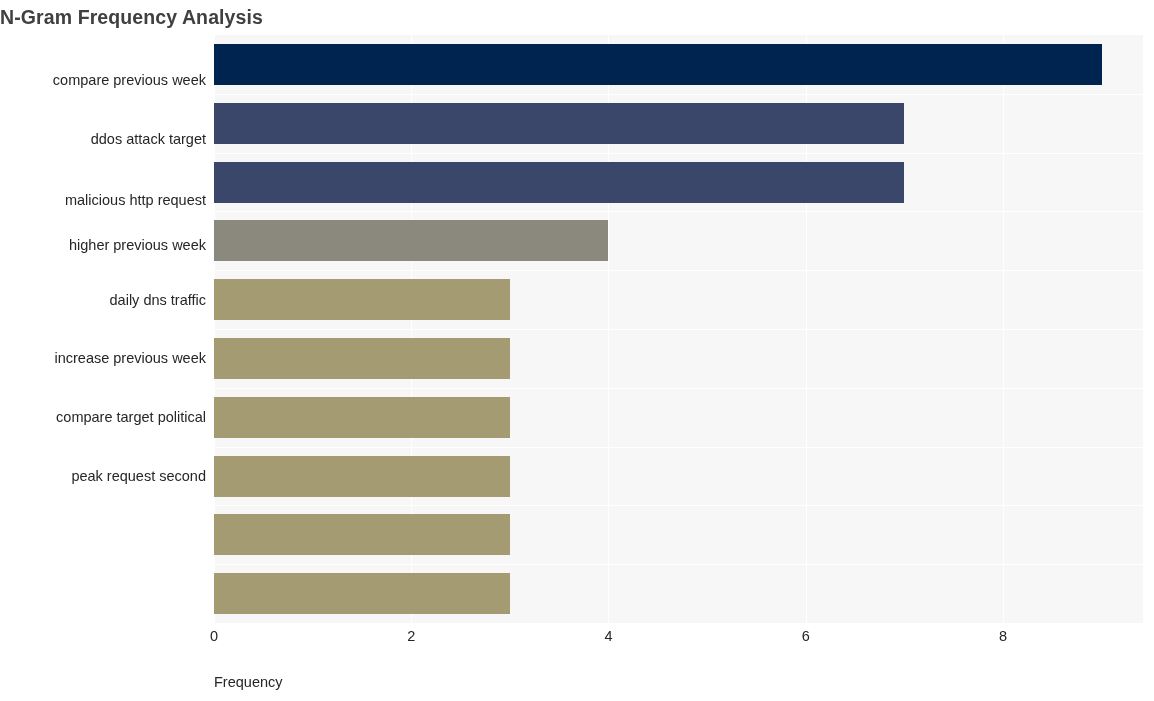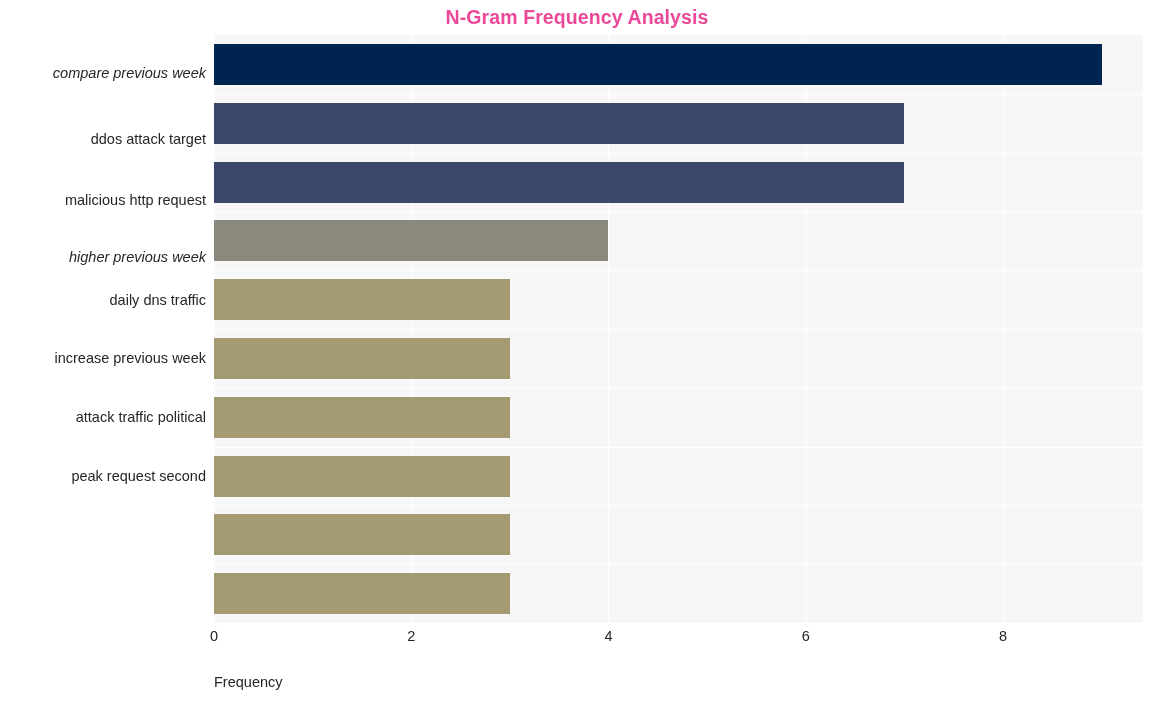--- a/index.html
+++ b/index.html
@@ -21,24 +21,24 @@
     height: 701px;
     background: #ffffff;
   }
 
   
   #chart-title {
     position: absolute;
     left: 0;
     top: 6px;
     width: 1154px;
-    text-align: center;
+    text-align: left;
     font-size: 19.5px;
     font-weight: bold;
-    color: #ec4899;
+    color: #404040;
     letter-spacing: 0.1px;
   }
 
   
   #plot-area {
     position: absolute;
     left: 214px;
     top: 35px;
     width: 929px;
     height: 588px;
@@ -142,27 +142,27 @@
       <div class="bar" title="higher previous week: 4" style="width: 394.48px; top: 185.3px; background: rgb(139, 137, 125);"></div>
       <div class="bar" title="daily dns traffic: 3" style="width: 295.86px; top: 244.1px; background: rgb(165, 155, 114);"></div>
       <div class="bar" title="increase previous week: 3" style="width: 295.86px; top: 302.9px; background: rgb(165, 155, 114);"></div>
       <div class="bar" title="attack target political: 3" style="width: 295.86px; top: 361.7px; background: rgb(165, 155, 114);"></div>
       <div class="bar" title="peak request second: 3" style="width: 295.86px; top: 420.5px; background: rgb(165, 155, 114);"></div>
       <div class="bar" title="billion malicious http: 3" style="width: 295.86px; top: 479.3px; background: rgb(165, 155, 114);"></div>
       <div class="bar" title="increase compare previous: 3" style="width: 295.86px; top: 538.1px; background: rgb(165, 155, 114);"></div>
     </div>
 
   <div id="y-axis-labels">
-      <div class="y-tick-label" style="top: 30px; font-style: italic;">compare previous week</div>
+      <div class="y-tick-label" style="top: 37px;">compare previous week</div>
       <div class="y-tick-label" style="top: 96px;">ddos attack target</div>
       <div class="y-tick-label" style="top: 157px;">malicious http request</div>
-      <div class="y-tick-label" style="top: 214px; font-style: italic;">higher previous week</div>
+      <div class="y-tick-label" style="top: 202px;">higher previous week</div>
       <div class="y-tick-label" style="top: 256.6px; margin-left: 15px;">daily dns traffic</div>
       <div class="y-tick-label" style="top: 315.4px;">increase previous week</div>
-      <div class="y-tick-label" style="top: 374.2px;">attack traffic political</div>
+      <div class="y-tick-label" style="top: 374.2px;">compare target political</div>
       <div class="y-tick-label" style="top: 433px;">peak request second</div>
     </div>
 
   <div id="x-axis-labels">
       <div class="x-tick-label" style="left: 214px;">0</div>
       <div class="x-tick-label" style="left: 411.24px;">2</div>
       <div class="x-tick-label" style="left: 608.48px;">4</div>
       <div class="x-tick-label" style="left: 805.72px;">6</div>
       <div class="x-tick-label" style="left: 1002.96px;">8</div>
     </div>

